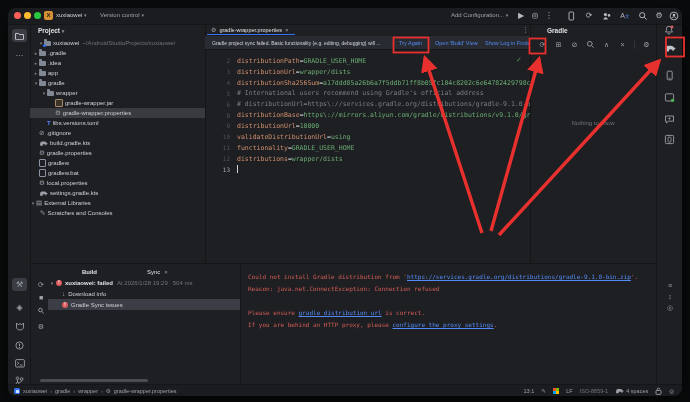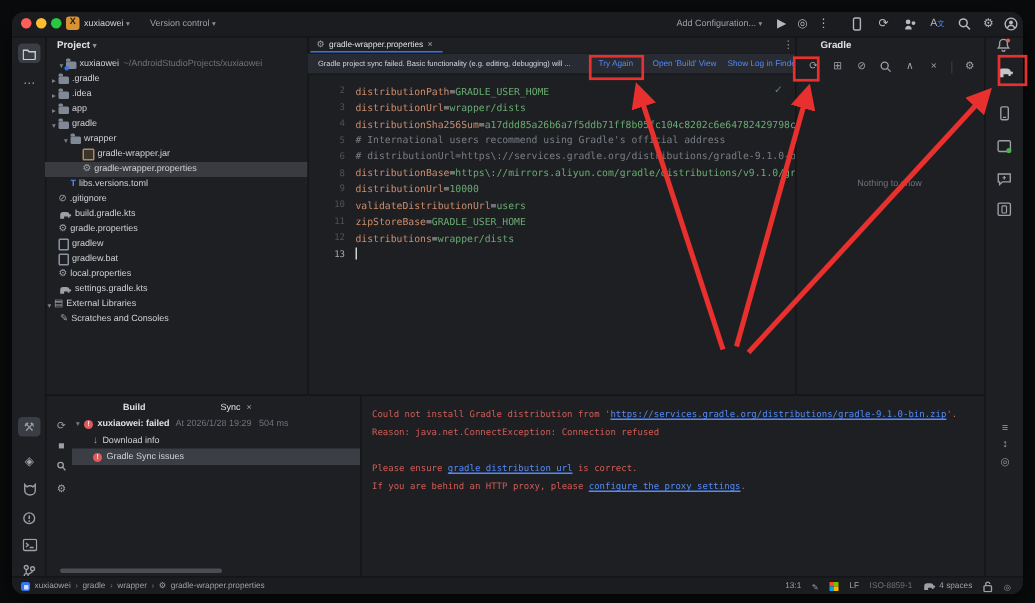--- a/index.html
+++ b/index.html
@@ -291,22 +291,22 @@
     <span class="chk">✓</span>
 
     <div class="code">
       <div class="cline"><span class="lnum">2</span><span class="csrc"><span class="ck">distributionPath</span><span class="ce">=</span><span class="cv">GRADLE_USER_HOME</span></span></div>
       <div class="cline"><span class="lnum">3</span><span class="csrc"><span class="ck">distributionUrl</span><span class="ce">=</span><span class="cv">wrapper/dists</span></span></div>
       <div class="cline"><span class="lnum">4</span><span class="csrc"><span class="ck">distributionSha256Sum</span><span class="ce">=</span><span class="cv">a17ddd85a26b6a7f5ddb71ff8b05fc104c8202c6e64782429798c93</span></span></div>
       <div class="cline"><span class="lnum">5</span><span class="csrc"><span class="cc"># International users recommend using Gradle's official address</span></span></div>
       <div class="cline"><span class="lnum">6</span><span class="csrc"><span class="cc"># distributionUrl=https\://services.gradle.org/distributions/gradle-9.1.0-bin.zip</span></span></div>
       <div class="cline"><span class="lnum">8</span><span class="csrc"><span class="ck">distributionBase</span><span class="ce">=</span><span class="cv">https\://mirrors.aliyun.com/gradle/distributions/v9.1.0/gradle-9.1.0-bin.zip</span></span></div>
       <div class="cline"><span class="lnum">9</span><span class="csrc"><span class="ck">distributionUrl</span><span class="ce">=</span><span class="cv">10000</span></span></div>
-      <div class="cline"><span class="lnum">10</span><span class="csrc"><span class="ck">validateDistributionUrl</span><span class="ce">=</span><span class="cv">users</span></span></div>
-      <div class="cline"><span class="lnum">11</span><span class="csrc"><span class="ck">zipStoreBase</span><span class="ce">=</span><span class="cv">GRADLE_USER_HOME</span></span></div>
+      <div class="cline"><span class="lnum">10</span><span class="csrc"><span class="ck">validateDistributionUrl</span><span class="ce">=</span><span class="cv">using</span></span></div>
+      <div class="cline"><span class="lnum">11</span><span class="csrc"><span class="ck">functionality</span><span class="ce">=</span><span class="cv">GRADLE_USER_HOME</span></span></div>
       <div class="cline"><span class="lnum">12</span><span class="csrc"><span class="ck">distributions</span><span class="ce">=</span><span class="cv">wrapper/dists</span></span></div>
       <div class="cline"><span class="lnum lncur">13</span><span class="caret"></span></div>
     </div>
   </div>
 
   <div class="gpan ab">
     <span class="ghdr">Gradle</span>
     <div class="gtools">
       <span class="gico">⟳</span>
       <span class="gico">⊞</span>

